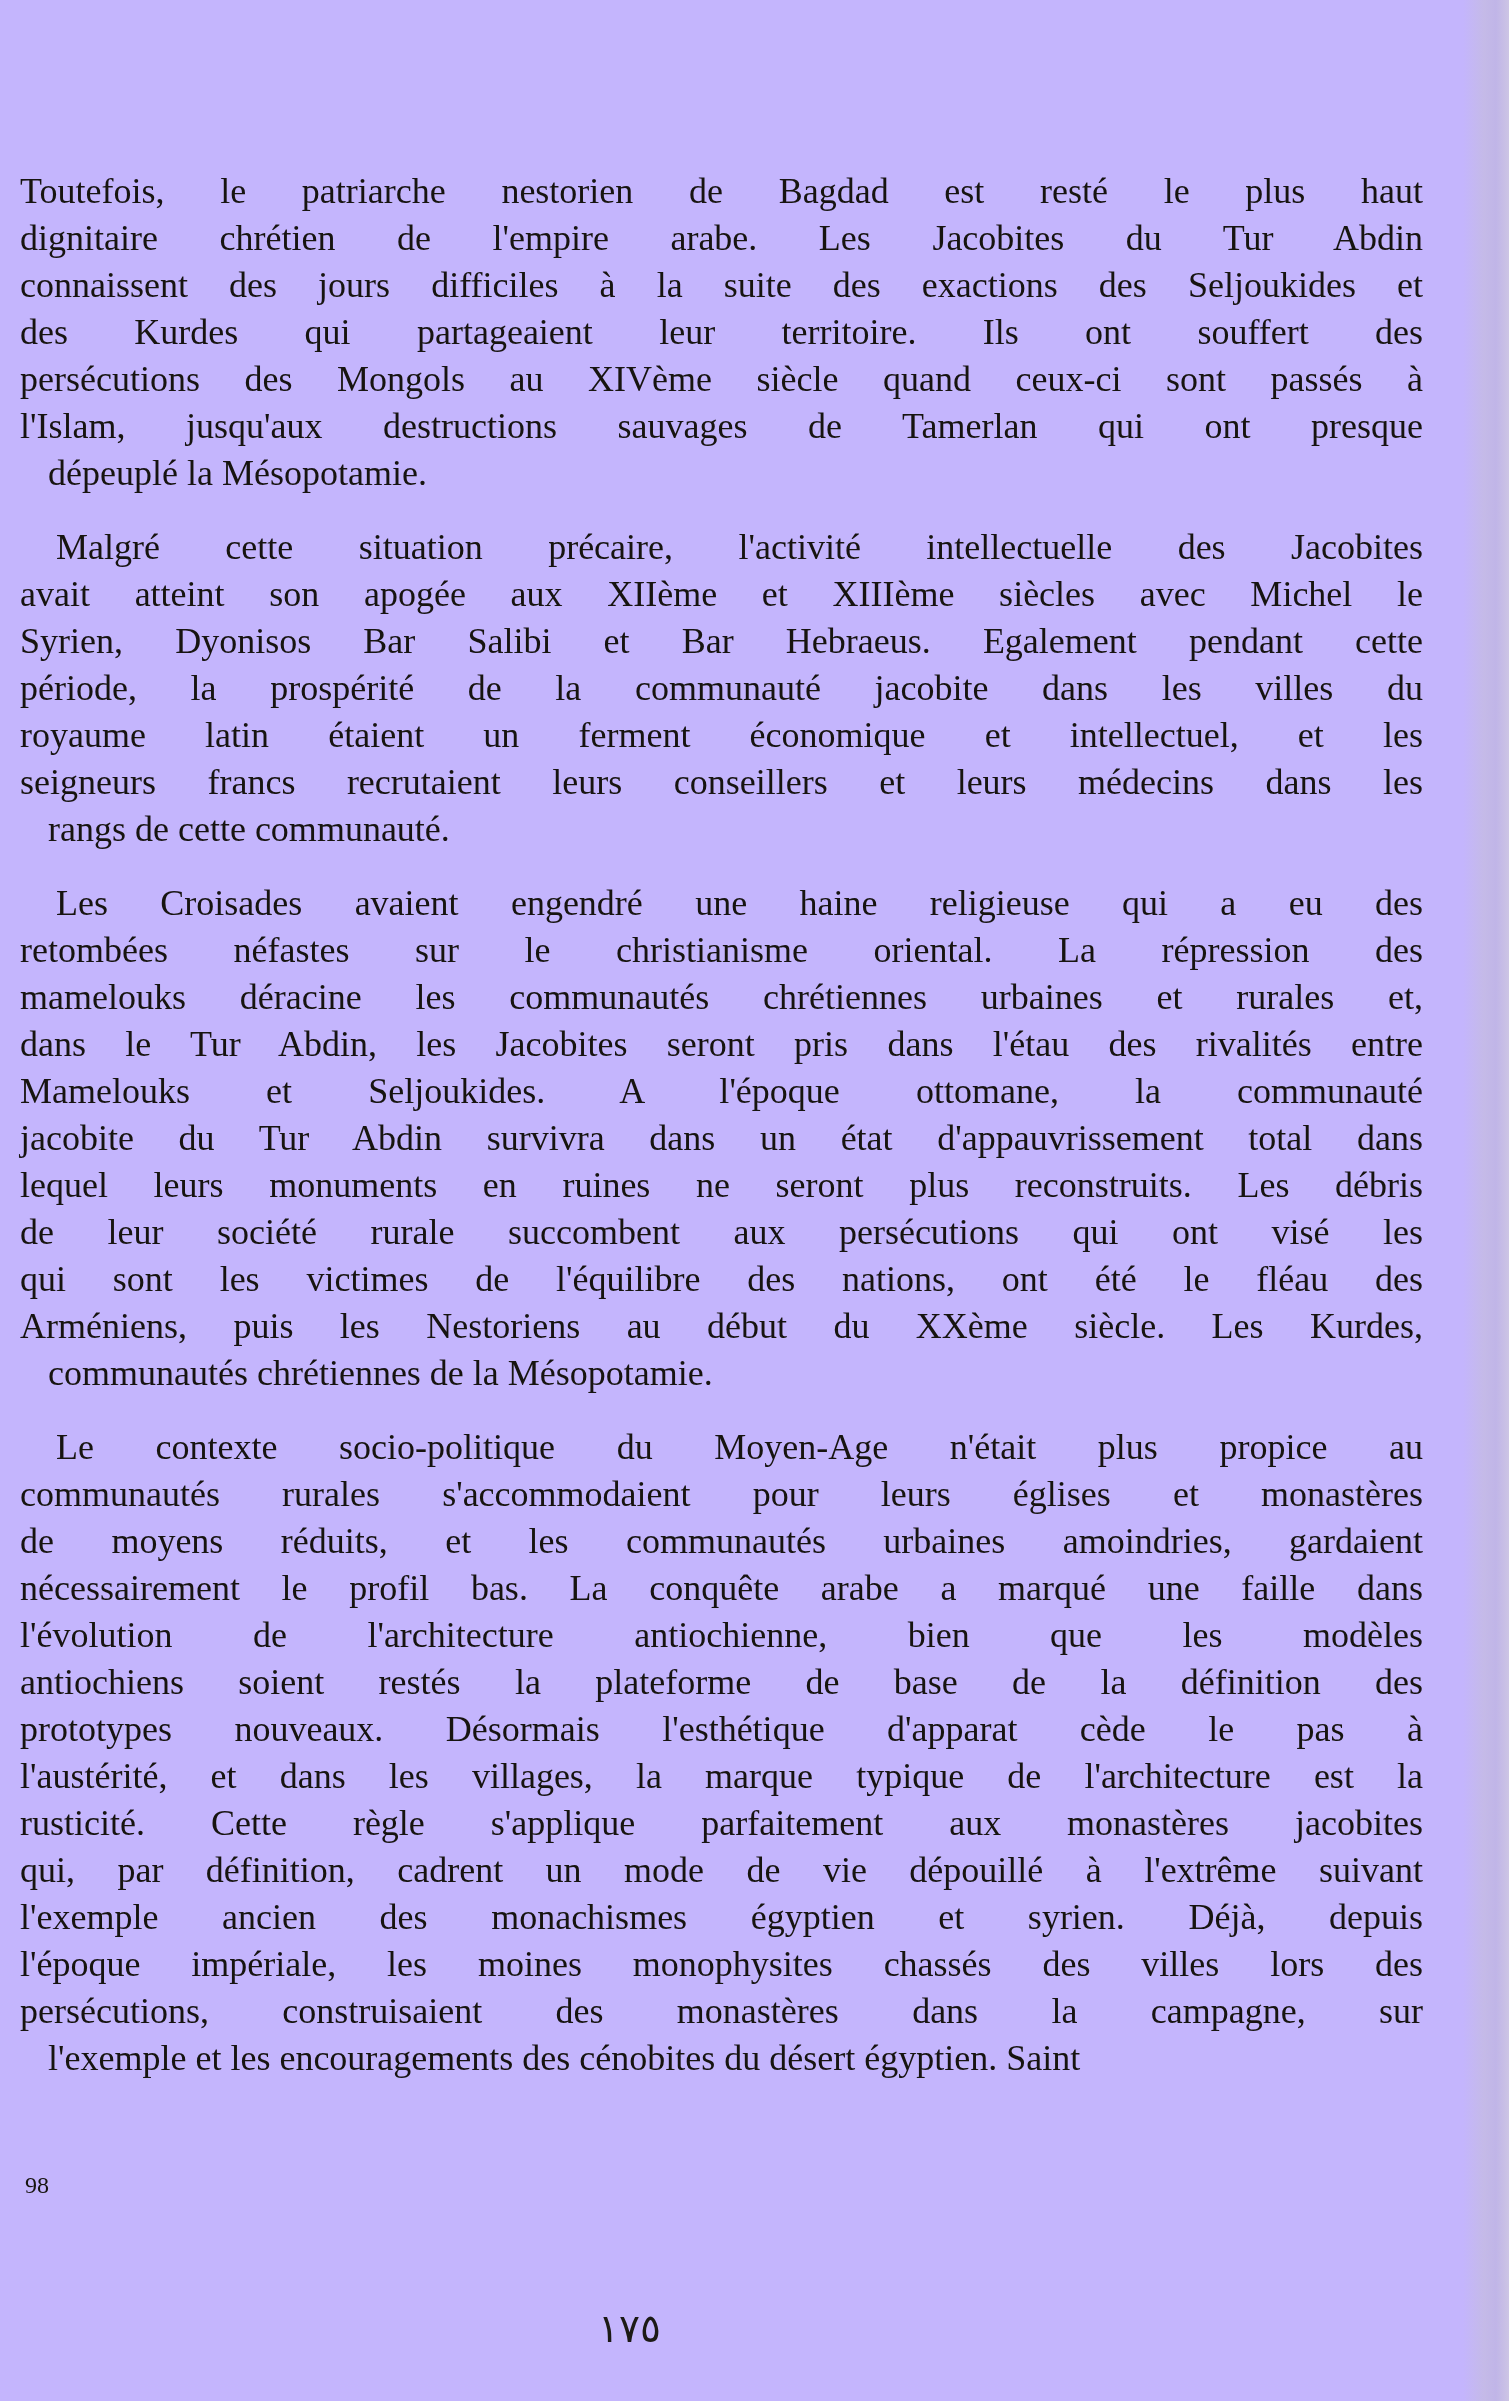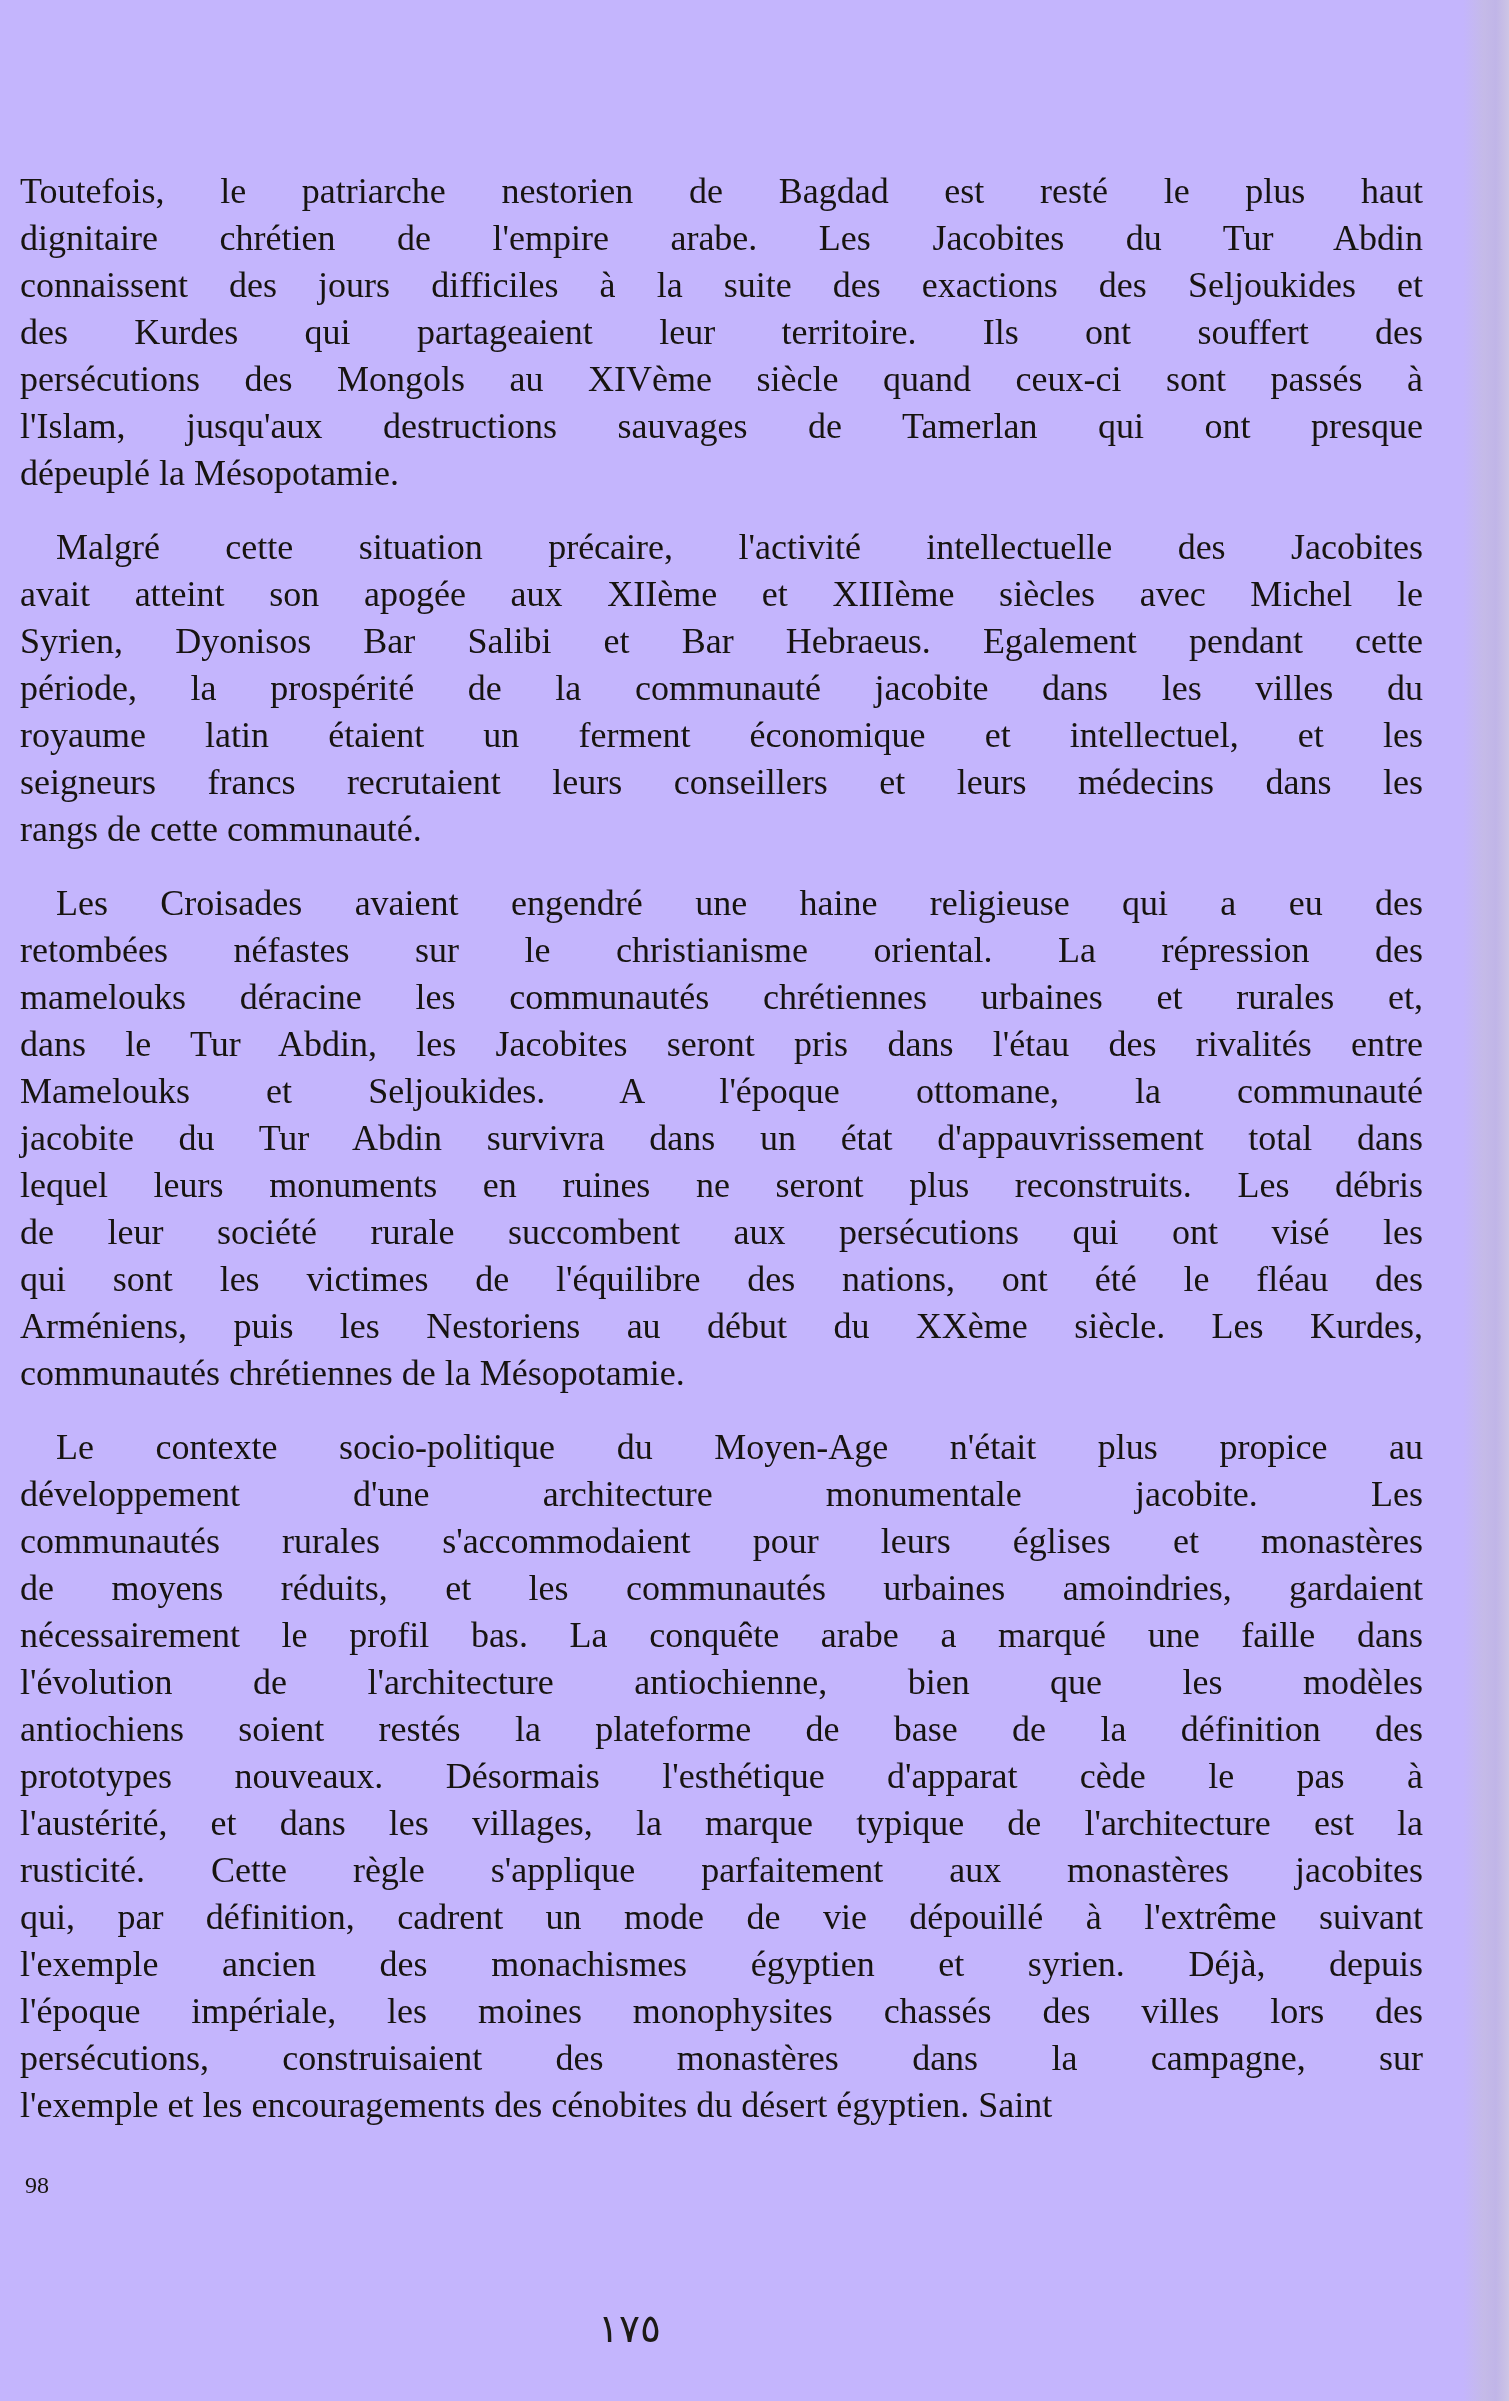--- a/index.html
+++ b/index.html
@@ -21,21 +21,21 @@
     font-size: 36px;
     line-height: 47px;
     color: #171410;
   }
   .paragraph { margin: 0 0 27px 0; }
   .line {
     text-align: justify;
     text-align-last: justify;
   }
   .paragraph.indent .line:first-child { text-indent: 36px; }
-  .line.last { text-align-last: left; }
+  .line.last { text-align-last: left; margin-left: 28px; }
   .page-number {
     position: absolute;
     left: 25px; top: 2172px;
     font-size: 24px;
     color: #171410;
   }
   .folio-number {
     position: absolute;
     left: 598px; top: 2306px;
     font-family: "DejaVu Sans", sans-serif;
@@ -87,21 +87,20 @@
         <div class="line">Mamelouks et Seljoukides. A l'époque ottomane, la communauté</div>
         <div class="line">jacobite du Tur Abdin survivra dans un état d'appauvrissement total dans</div>
         <div class="line">lequel leurs monuments en ruines ne seront plus reconstruits. Les débris</div>
         <div class="line">de leur société rurale succombent aux persécutions qui ont visé les</div>
         <div class="line">qui sont les victimes de l'équilibre des nations, ont été le fléau des</div>
         <div class="line">Arméniens, puis les Nestoriens au début du XXème siècle. Les Kurdes,</div>
         <div class="line last">communautés chrétiennes de la Mésopotamie.</div>
       </div>
       <div class="paragraph indent">
         <div class="line">Le contexte socio-politique du Moyen-Age n'était plus propice au</div>
-        <div class="line">développement d'une architecture monumentale jacobite. Les</div>
         <div class="line">communautés rurales s'accommodaient pour leurs églises et monastères</div>
         <div class="line">de moyens réduits, et les communautés urbaines amoindries, gardaient</div>
         <div class="line">nécessairement le profil bas. La conquête arabe a marqué une faille dans</div>
         <div class="line">l'évolution de l'architecture antiochienne, bien que les modèles</div>
         <div class="line">antiochiens soient restés la plateforme de base de la définition des</div>
         <div class="line">prototypes nouveaux. Désormais l'esthétique d'apparat cède le pas à</div>
         <div class="line">l'austérité, et dans les villages, la marque typique de l'architecture est la</div>
         <div class="line">rusticité. Cette règle s'applique parfaitement aux monastères jacobites</div>
         <div class="line">qui, par définition, cadrent un mode de vie dépouillé à l'extrême suivant</div>
         <div class="line">l'exemple ancien des monachismes égyptien et syrien. Déjà, depuis</div>

